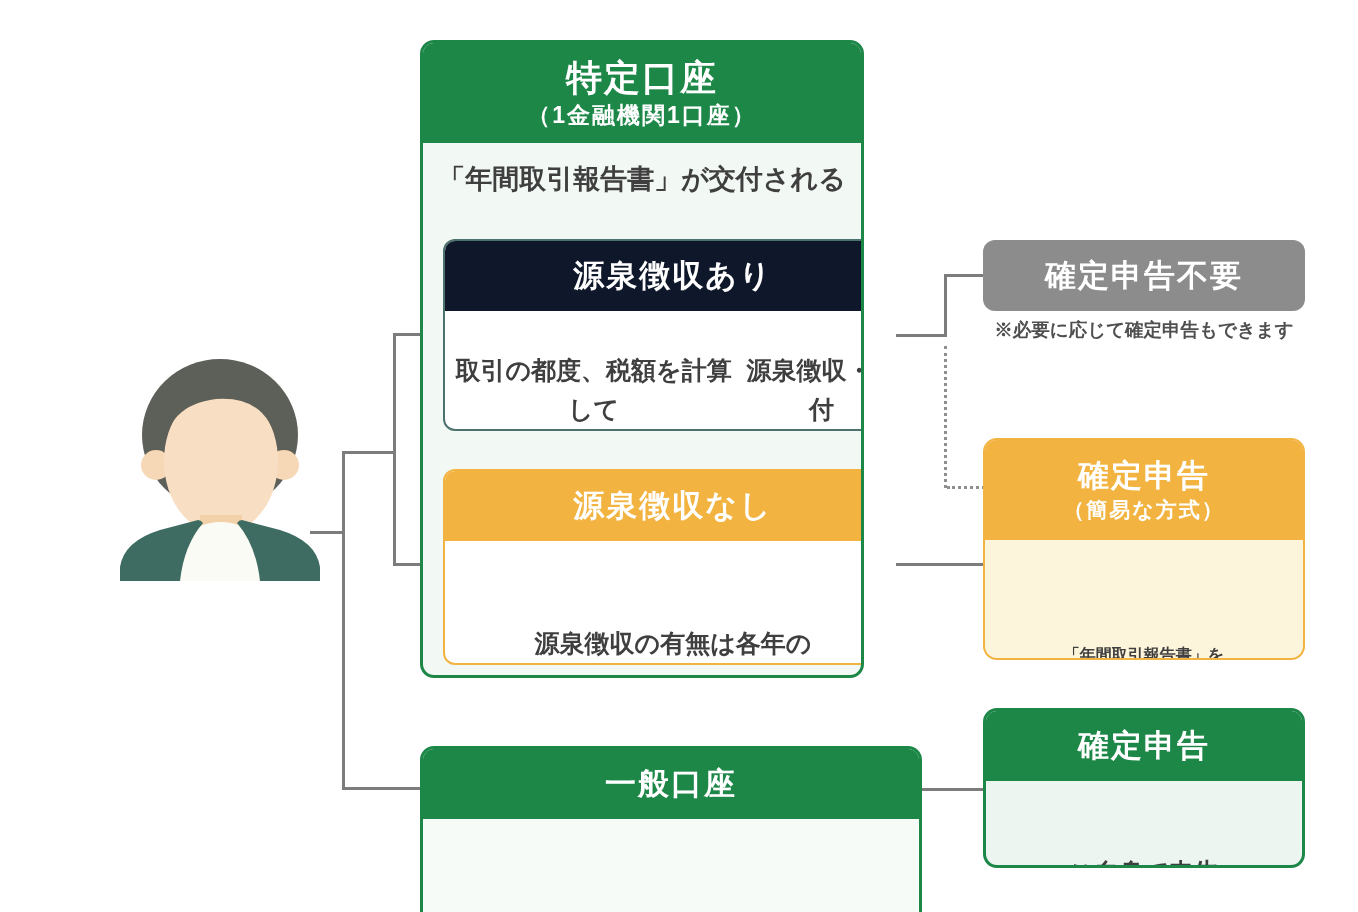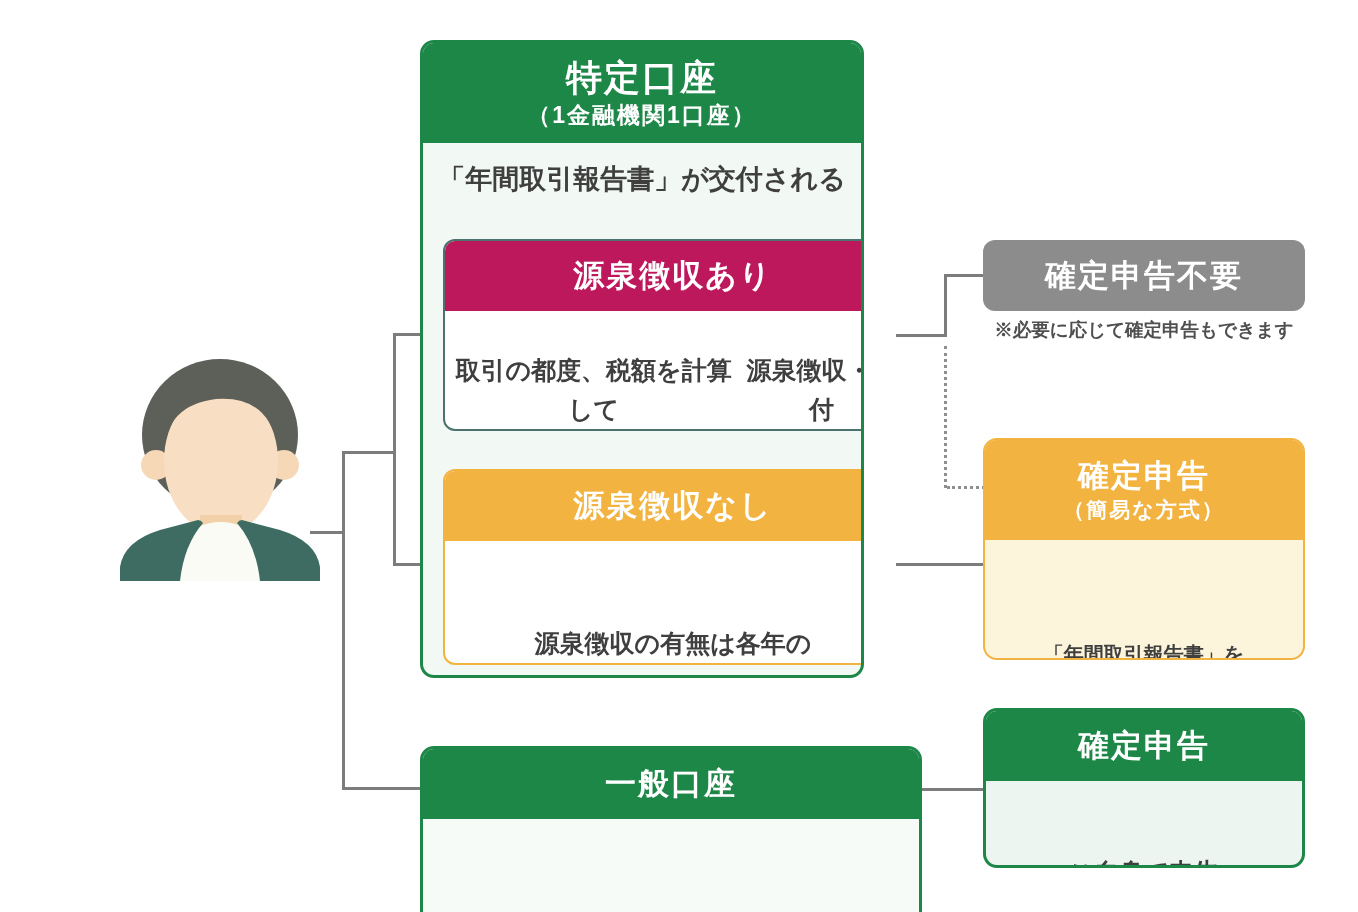--- a/index.html
+++ b/index.html
@@ -28,34 +28,34 @@
   .tokutei .hdr{height:100px;background:#1d8748;}
   .tokutei-title{font-size:36px;line-height:44px;}
   .tokutei-sub{font-size:23px;line-height:30px;}
   .tokutei-desc{position:absolute;left:0;right:0;top:108px;height:56px;line-height:56px;text-align:center;font-size:27px;}
 
   
   .subbox{position:absolute;border-radius:12px;overflow:hidden;background:#ffffff;}
   .subbox .hdr{height:70px;font-size:31px;}
   .subbox .bdy{font-size:25px;line-height:39px;}
   .ari{left:20px;top:196px;width:460px;height:192px;border:2px solid #4c726d;}
-  .ari .hdr{background:#be185d;}
+  .ari .hdr{background:#0f172a;}
   .ari .bdy{height:118px;}
   .nashi{left:20px;top:426px;width:460px;height:196px;border:2px solid #f2b340;}
   .nashi .hdr{background:#f2b340;}
   .nashi .bdy{height:122px;}
 
   
   .graybox{left:983px;top:240px;width:322px;height:71px;background:#8c8c8c;display:flex;align-items:center;justify-content:center;color:#fff;font-size:31px;letter-spacing:2px;border-radius:12px;}
   .footnote{position:absolute;left:983px;top:317px;width:322px;text-align:center;font-size:18.5px;color:#4f4f4f;white-space:nowrap;}
   .simplebox{left:983px;top:438px;width:322px;height:222px;border:2px solid #f2b340;background:#fdf5db;}
   .simplebox .hdr{height:100px;background:#f2b340;}
   .simplebox-title{font-size:31px;line-height:40px;}
   .simplebox-sub{font-size:21px;line-height:28px;}
-  .simplebox .bdy{height:134px;font-size:20px;line-height:39px;}
+  .simplebox .bdy{height:134px;font-size:16px;line-height:39px;}
 
   
   .genbox{left:420px;top:746px;width:502px;height:198px;border:3px solid #1d8748;background:#f7fbf8;}
   .genbox .hdr{height:70px;background:#1d8748;font-size:31px;}
   .genbox .bdy{height:89px;font-size:27px;}
   .trbox{left:983px;top:708px;width:322px;height:160px;border:3px solid #1d8748;background:#ecf5ef;}
   .trbox .hdr{height:70px;background:#1d8748;font-size:31px;}
   .trbox .bdy{height:108px;font-size:25px;}
 
   

